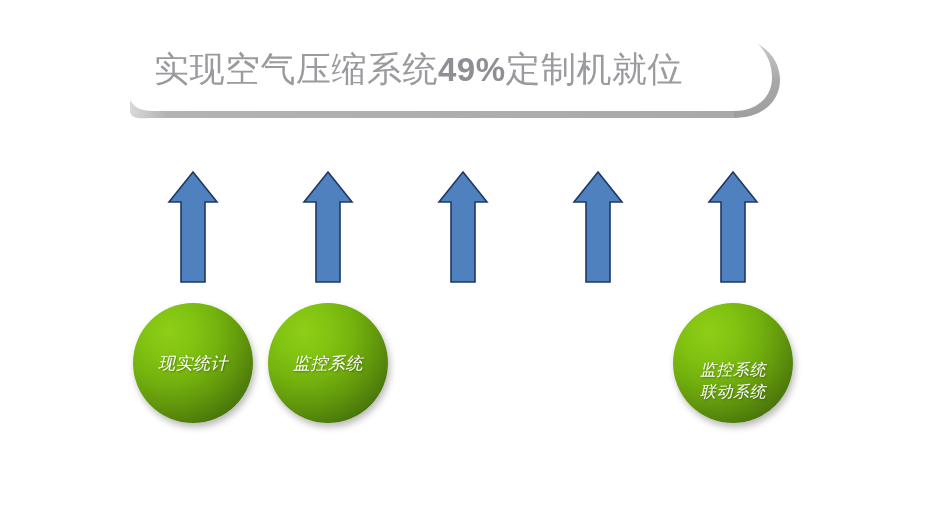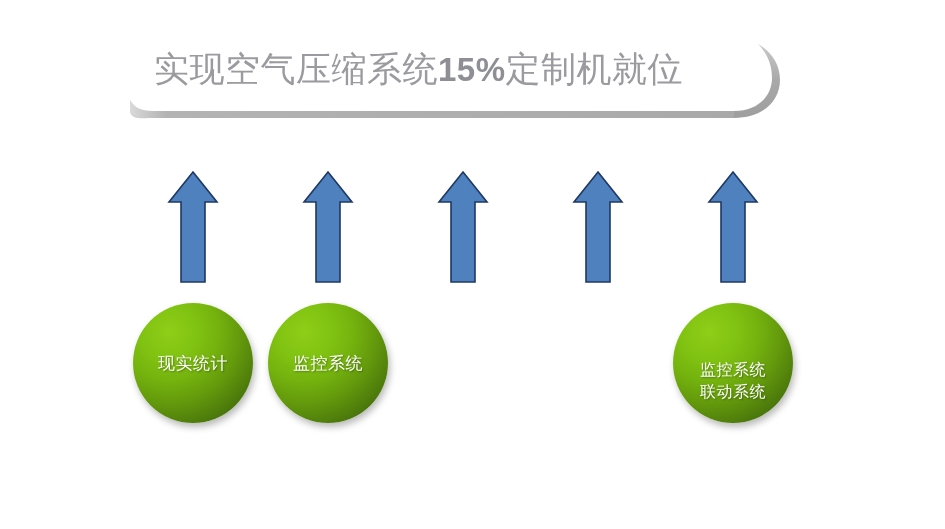--- a/index.html
+++ b/index.html
@@ -79,20 +79,21 @@
     height: 118px;
   }
 
   
   #circles-row {
     position: absolute;
     left: 0;
     top: 303px;
     width: 945px;
     height: 124px;
+    font-style: italic;
   }
 
   .node-circle {
     position: absolute;
     top: 0;
     width: 120px;
     height: 120px;
     border-radius: 50%;
     background:
       radial-gradient(circle at 30% 24%,
@@ -153,21 +154,21 @@
 
       <path d="M 8 82 C 10 90 18 88 34 88 L 612 88 L 612 81 L 36 81 C 22 81 14 80 8 70 Z" fill="url(#barGrad)"></path>
 
       <path d="M 612 88
                C 642 88 658 70 658 50
                C 658 35 650 22 636 14
                C 646 24 650 36 650 48
                C 650 66 636 81 612 81 Z" fill="url(#crescGrad)"></path>
     </svg>
     <div id="title-text">
-      <span>实现空气压缩系统</span><span class="pct">15%</span><span>定制机就位</span>
+      <span>实现空气压缩系统</span><span class="pct">49%</span><span>定制机就位</span>
     </div>
   </div>
 
   <div id="arrows-row">
     <div class="arrow-item" style="left:165px;">
       <svg class="arrow-svg" viewBox="0 0 56 118">
         <polygon points="28,4 52,34 40,34 40,114 16,114 16,34 4,34" fill="#4e81bd" stroke="#1f3864" stroke-width="1.6" stroke-linejoin="miter"></polygon>
       </svg>
     </div>
     <div class="arrow-item" style="left:300px;">

